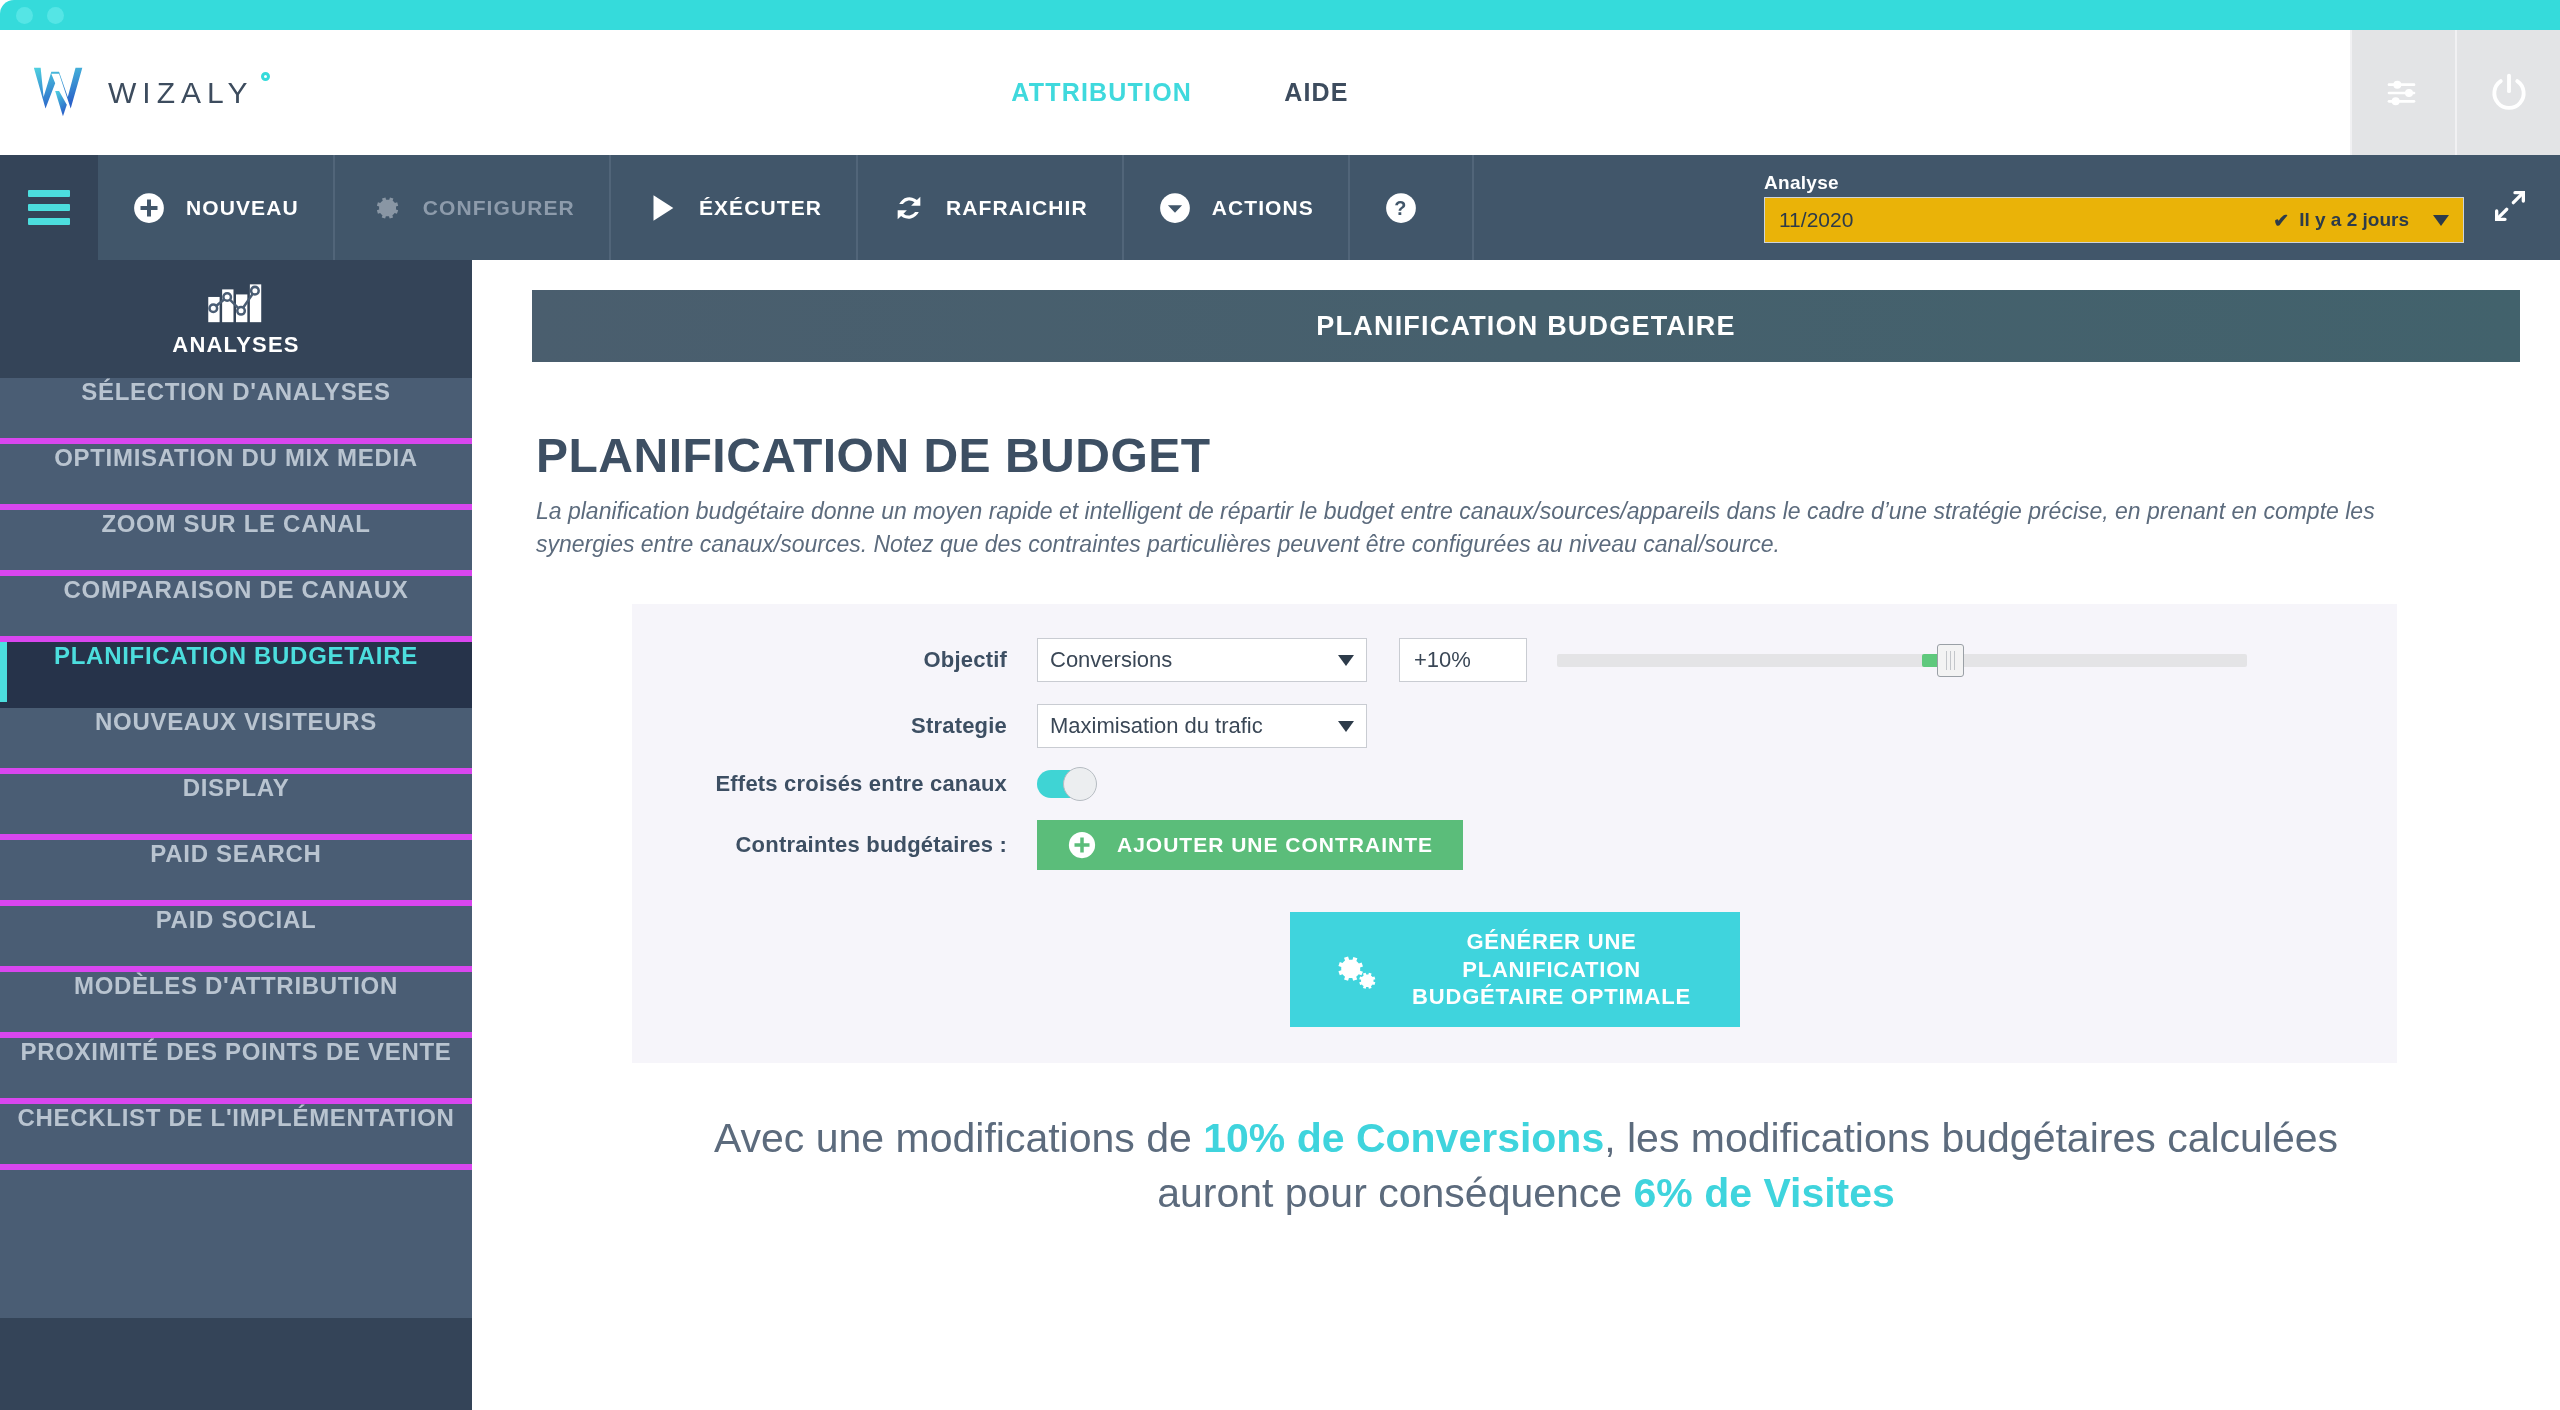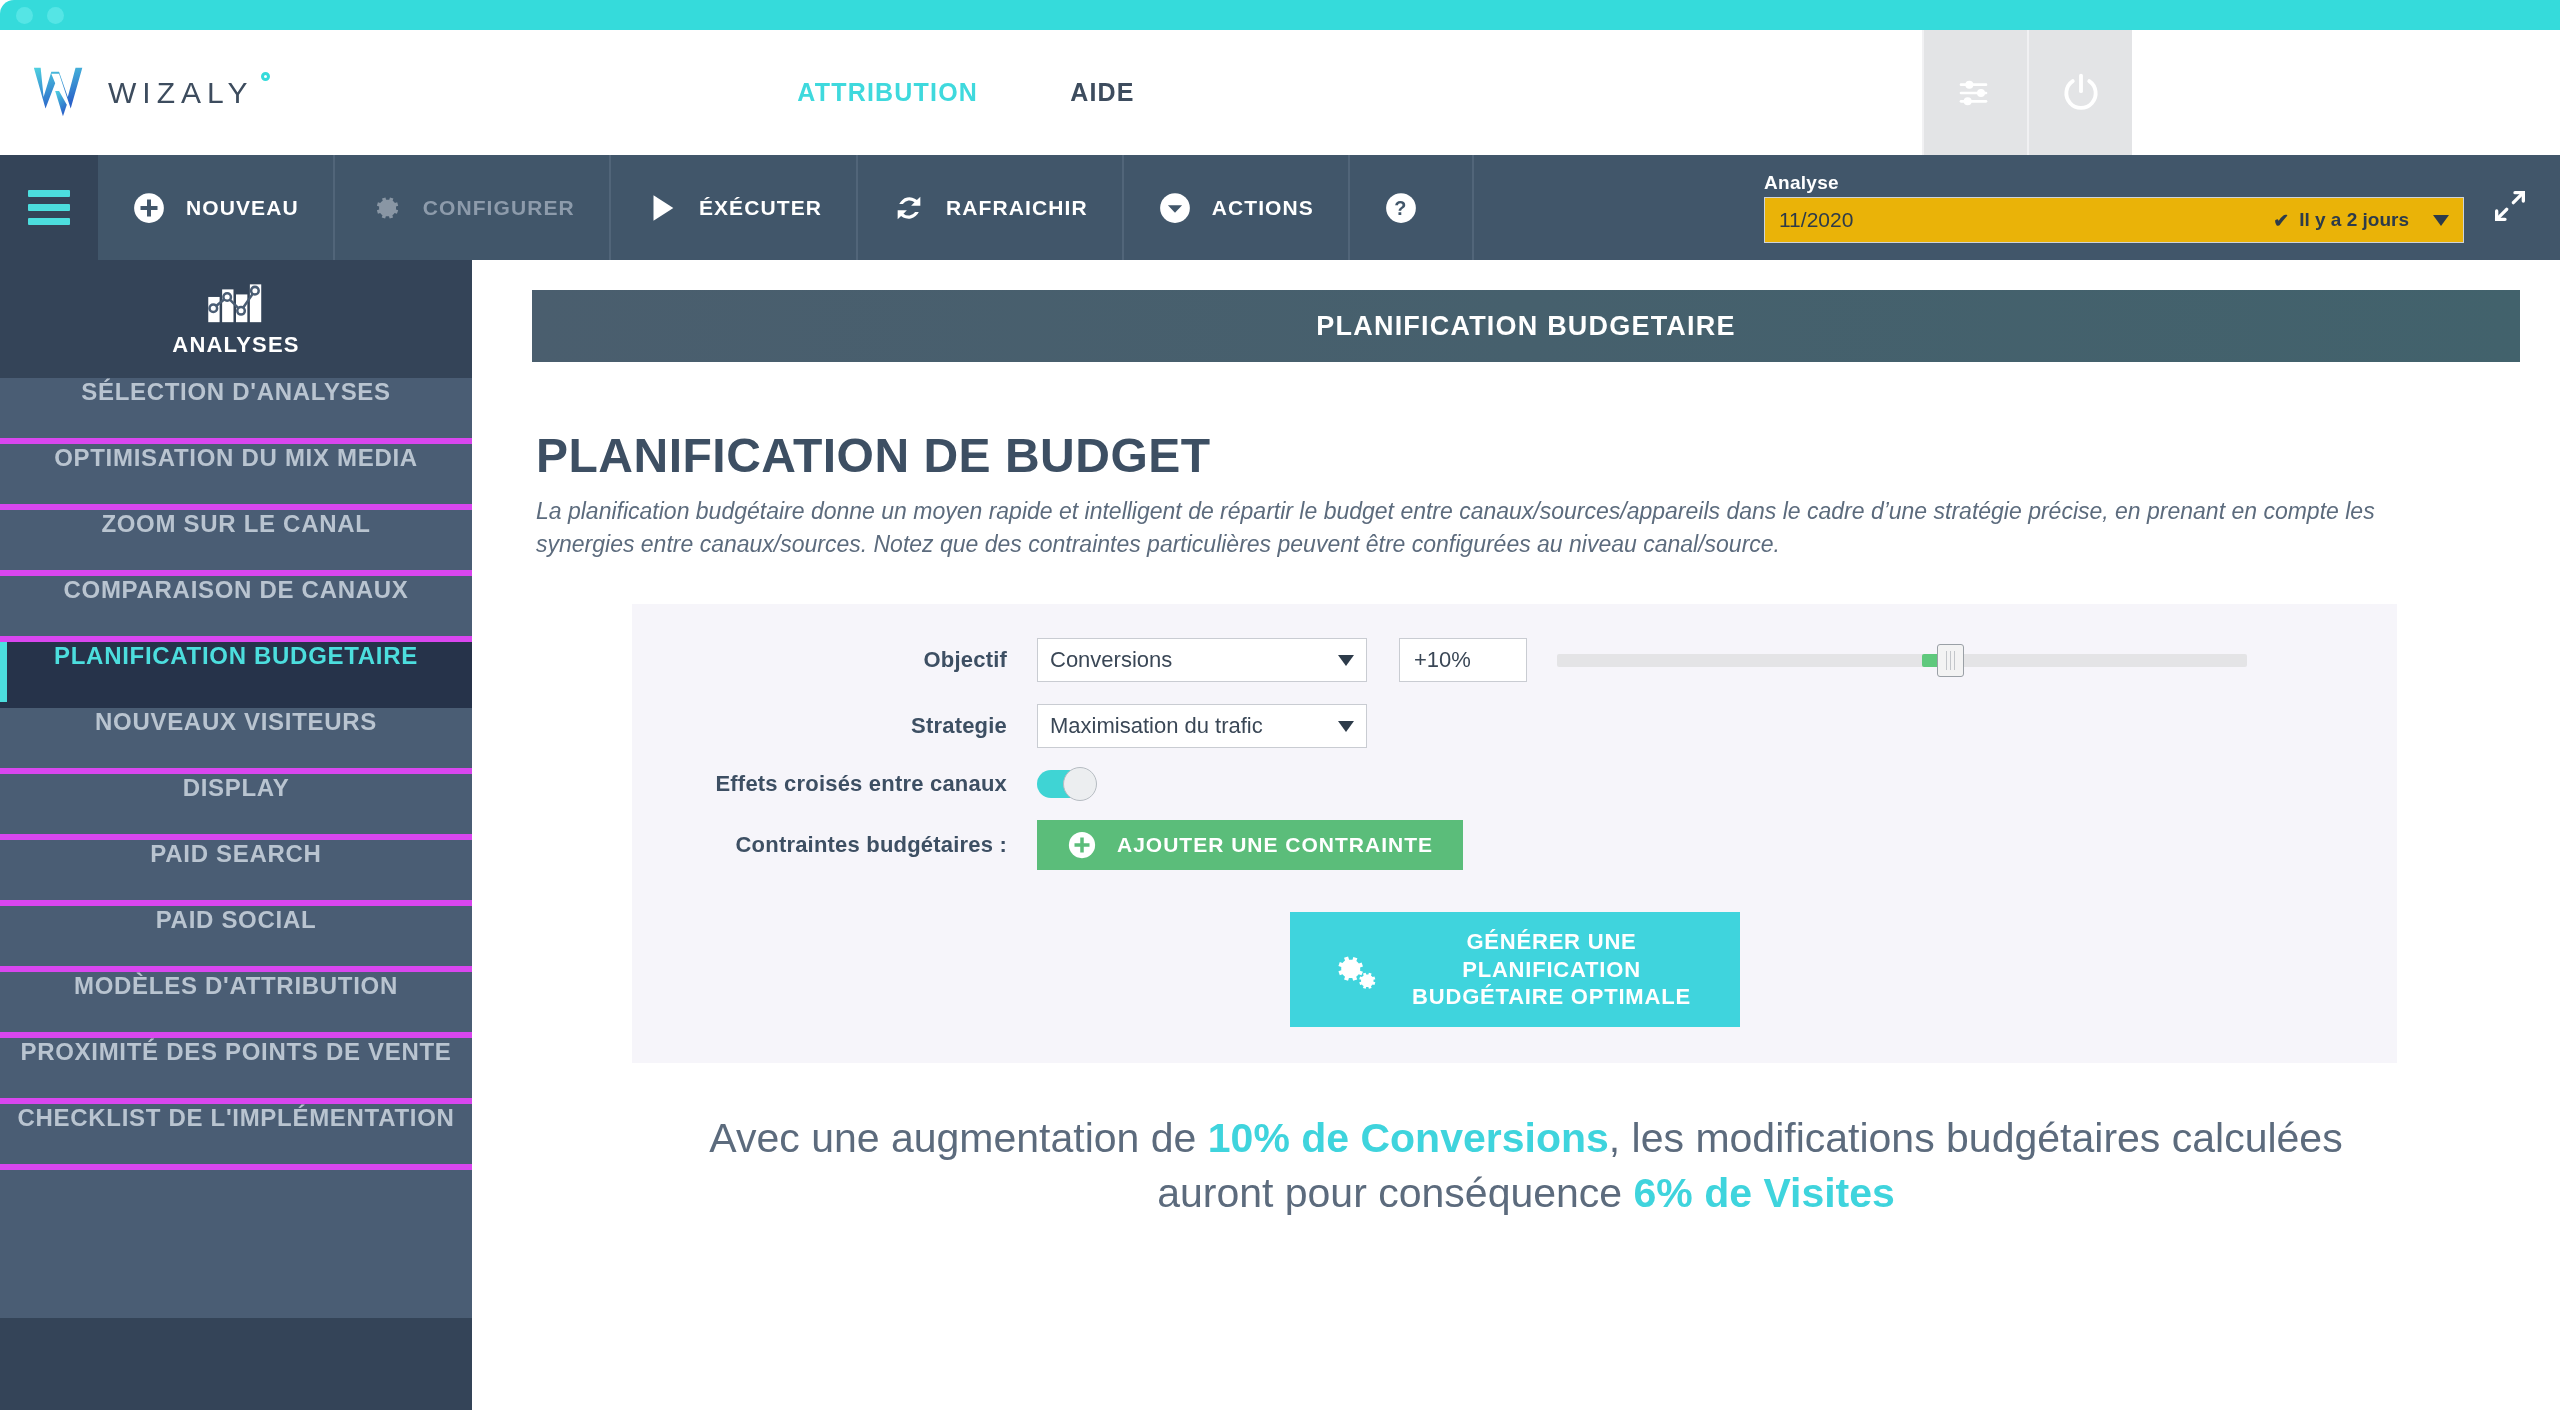--- a/index.html
+++ b/index.html
@@ -17,21 +17,21 @@
     background: #35dbdb;
     border-top-left-radius: 14px;
     border-top-right-radius: 0px;
   }
   .chrome-dots { position: absolute; left: 16px; top: 7px; display: flex; gap: 14px; }
   .chrome-dot { width: 17px; height: 17px; border-radius: 50%; background: #55e5e5; }
 
   
   .top-header {
     position: absolute; left: 0; top: 30px;
-    width: 2132px; height: 125px;
+    width: 2560px; height: 125px;
     background: #ffffff;
     display: flex; align-items: stretch;
   }
   .logo-zone {
     width: 320px; display: flex; align-items: center; padding-left: 30px; gap: 16px;
   }
   .logo-mark { width: 62px; height: 62px; flex: none; }
   .logo-word {
     font-size: 30px; letter-spacing: 6px; color: #3d4c5e; font-weight: 400;
     position: relative; white-space: nowrap;
@@ -510,16 +510,16 @@
         <span class="btn-teal-text">
           <span>GÉNÉRER UNE PLANIFICATION</span><br>
           <span>BUDGÉTAIRE OPTIMALE</span>
         </span>
       </div>
     </div>
 
   </div>
 
   <div class="summary">
-    <span>Avec une augmentation de </span><b>10% de Conversions</b><span>, les modifications budgétaires calculées auront pour conséquence </span><b>6% de Visites</b>
+    <span>Avec une modifications de </span><b>10% de Conversions</b><span>, les modifications budgétaires calculées auront pour conséquence </span><b>6% de Visites</b>
   </div>
 
 </div>
 
 </body></html>

